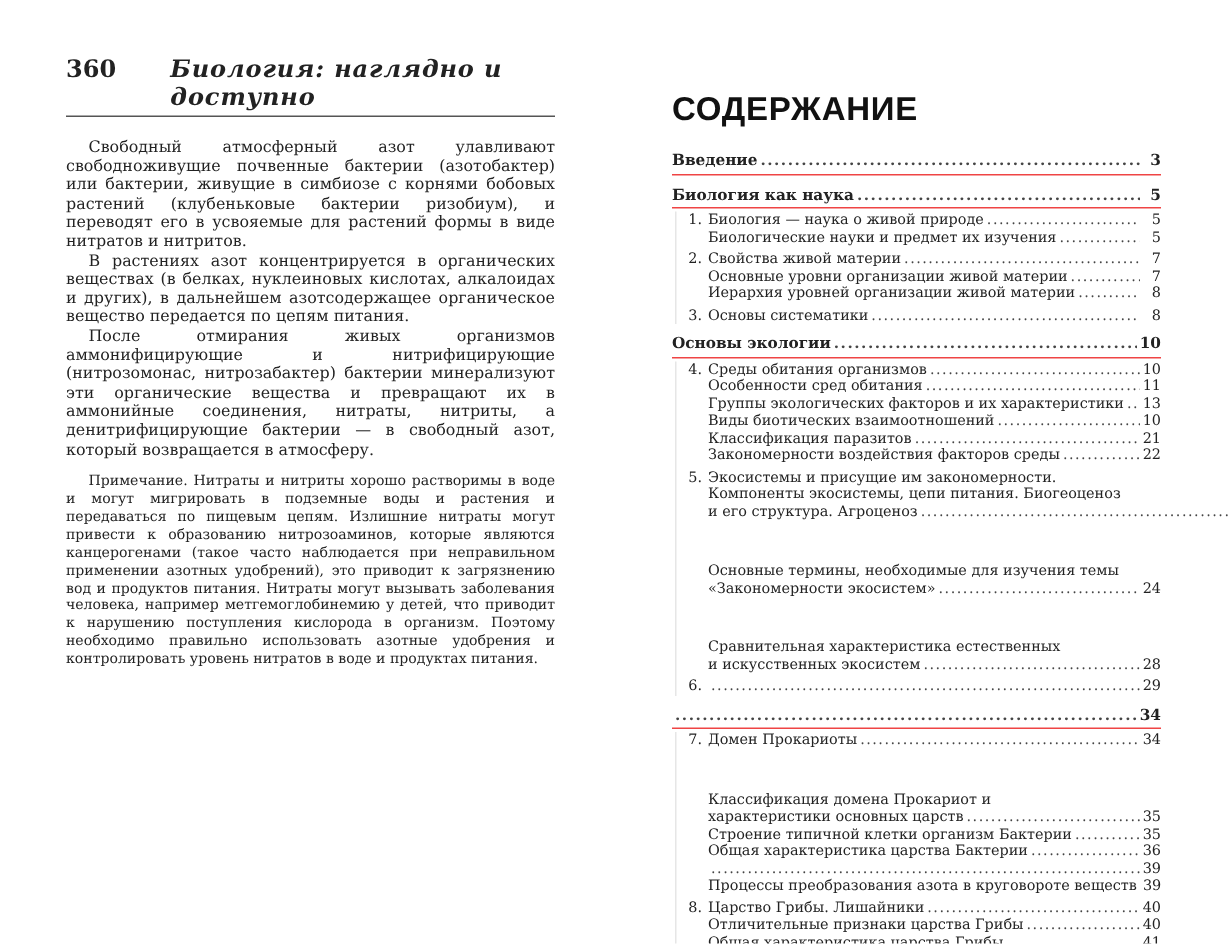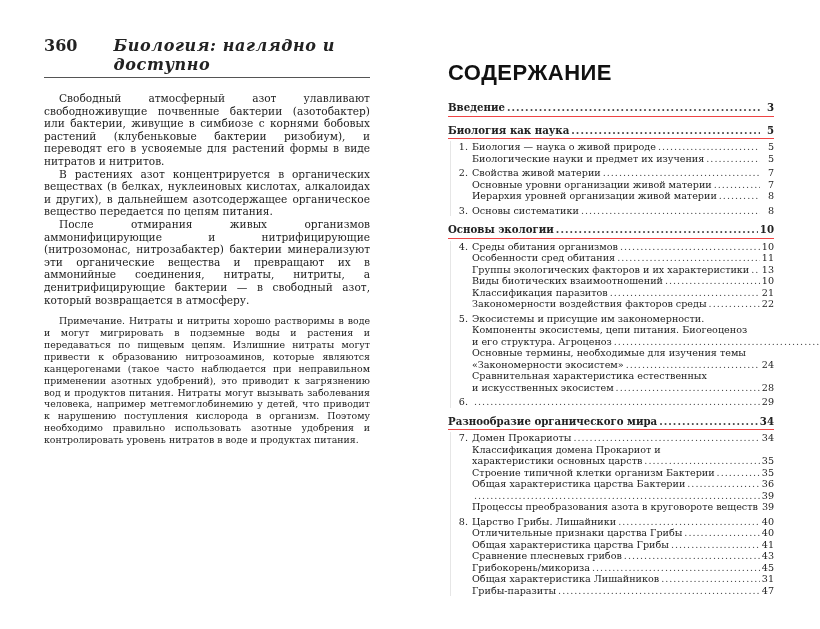--- a/index.html
+++ b/index.html
@@ -29,21 +29,21 @@
   .row { display: flex; align-items: baseline; }
   .row .lbl { white-space: nowrap; }
   .row .dots { flex: 1; overflow: hidden; white-space: nowrap; margin: 0 2px; color: #444; }
   .row .dots::after { content: "................................................................................................................................................................................"; letter-spacing: 1px; }
   .row .pg { text-align: right; min-width: 12px; }
   .sec-row { font-weight: bold; font-size: 10.2px; padding-bottom: 2px; border-bottom: 1px solid #ef4444; margin-bottom: 2px; align-items: center; }
   .chapters { border-left: 1px solid #e6e6e6; margin-left: 2px; }
   .chapter { margin-bottom: 3px; }
   .ch-row .num { width: 17px; text-align: right; padding-right: 4px; flex: none; }
   .sub-row { padding-left: 21px; }
-  .multi { padding-left: 21px; }
+  .multi { padding-left: 21px; margin-top: 28px; }
   .multi .line { white-space: nowrap; }
   .ch-multi { display: flex; }
   .ch-multi .num { width: 17px; text-align: right; padding-right: 4px; flex: none; }
   .ch-multi .body { flex: 1; }
 </style>
 </head>
 <body>
 
 <div class="page-left">
   <div class="running-head">
@@ -189,21 +189,20 @@
             <div class="row ch-row">
               <span class="num">6.</span>
               <span class="dots"></span>
               <span class="pg">29</span>
             </div>
           </div>
         </div>
       </div>
       <div class="toc-section">
         <div class="row sec-row">
-          <span class="lbl">Разнообразие органического мира</span>
           <span class="dots"></span>
           <span class="pg">34</span>
         </div>
         <div class="chapters">
           <div class="chapter">
             <div class="row ch-row">
               <span class="num">7.</span>
               <span class="lbl">Домен Прокариоты</span>
               <span class="dots"></span>
               <span class="pg">34</span>

